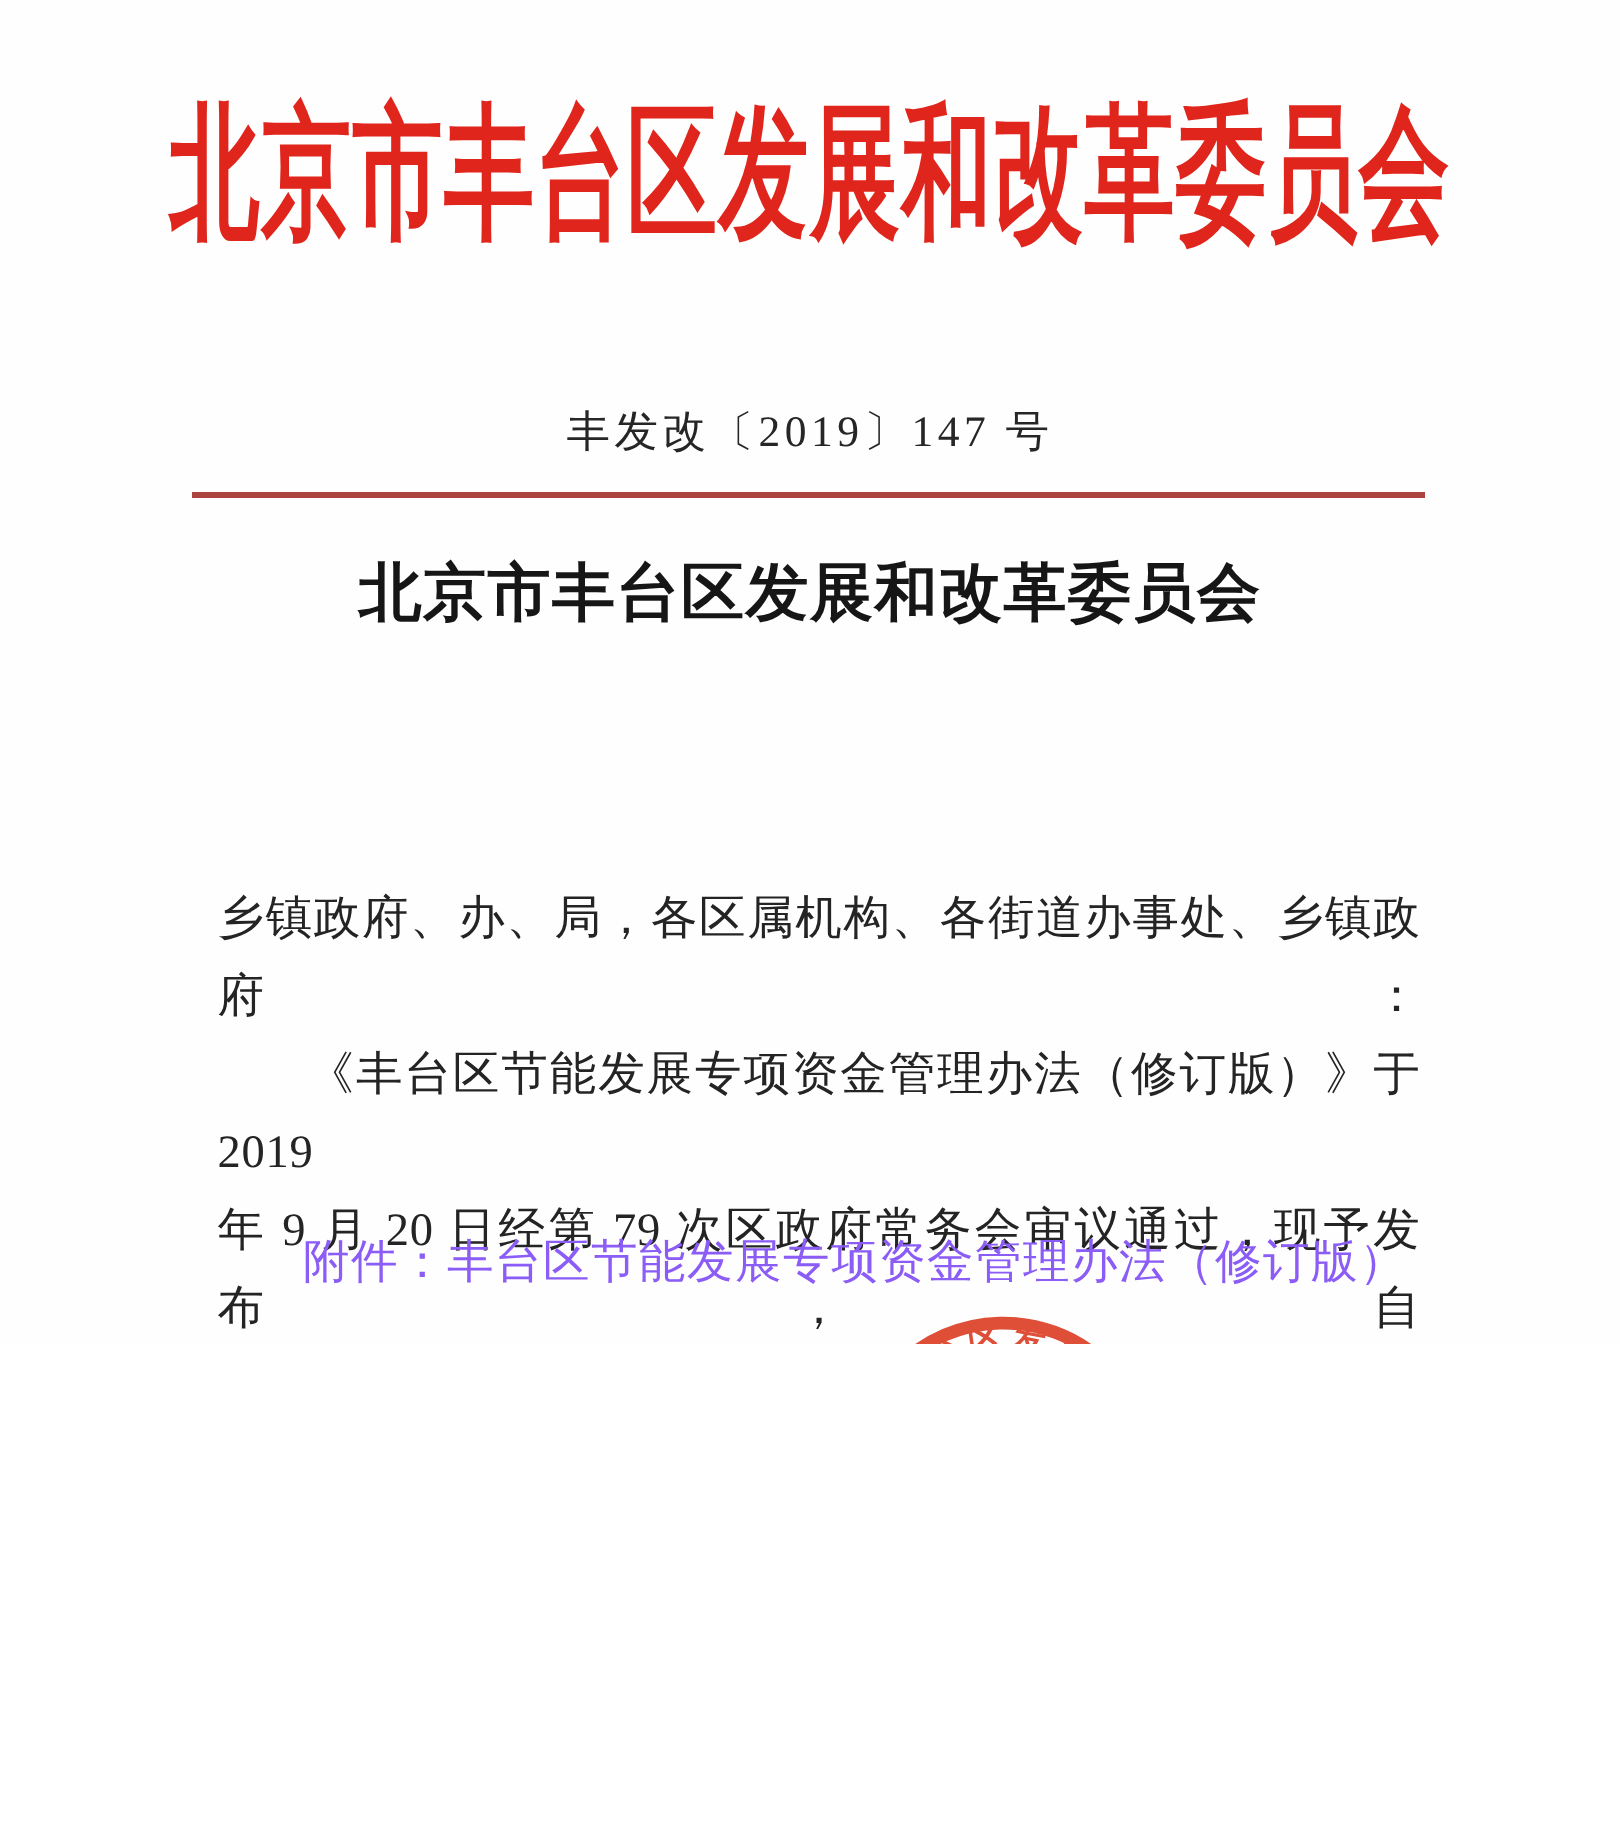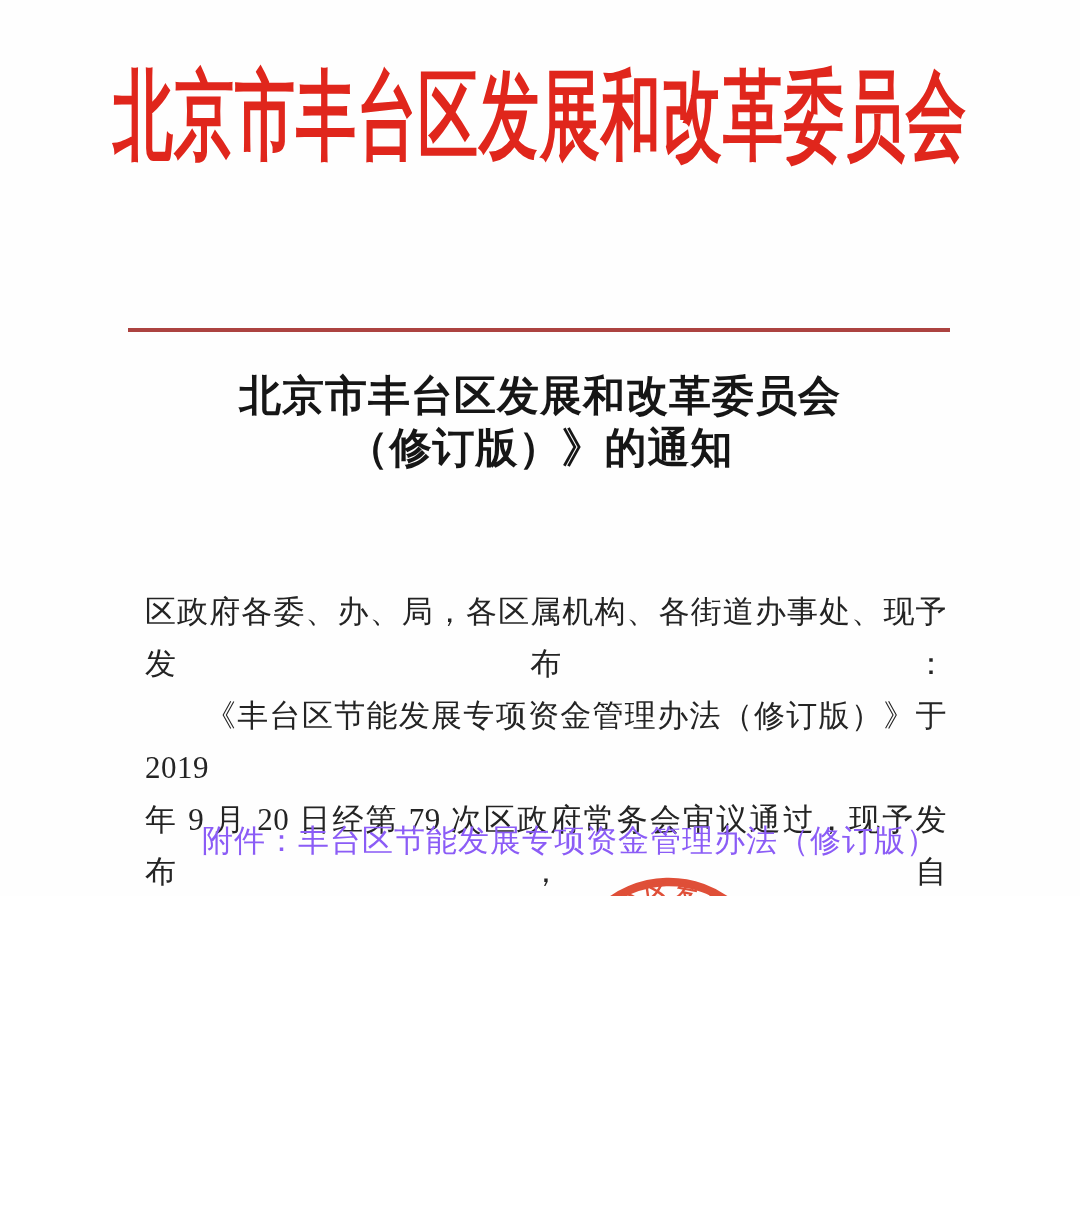--- a/index.html
+++ b/index.html
@@ -130,30 +130,30 @@
     white-space:nowrap;
   }
 </style>
 </head>
 <body>
 
 <div class="page">
 
   <div class="letterhead">北京市丰台区发展和改革委员会</div>
 
+  <div class="doc-no">丰发改〔2019〕147 号</div>
 
   <div class="red-rule"></div>
 
   <div class="doc-title">
     <div>北京市丰台区发展和改革委员会</div>
-    <div>（修订版）》的通知</div>
   </div>
 
   <div class="body-block">
-    <div class="body-line jl">区政府各委、办、局，各区属机构、各街道办事处、现予发布：</div>
+    <div class="body-line jl">乡镇政府、办、局，各区属机构、各街道办事处、乡镇政府：</div>
     <div class="body-line jl indent2">《丰台区节能发展专项资金管理办法（修订版）》于 2019</div>
     <div class="body-line jl">年 9 月 20 日经第 79 次区政府常务会审议通过，现予发布，自</div>
     <div class="body-line">2019 年 10 月 1 日起施行，请遵照执行。</div>
   </div>
 
   <div class="attachment">附件：丰台区节能发展专项资金管理办法（修订版）</div>
 
   <div class="signature">北京市丰台区发展和改革委员会</div>
 
   <div class="sign-date">2019 年 9 月 30 日</div>

